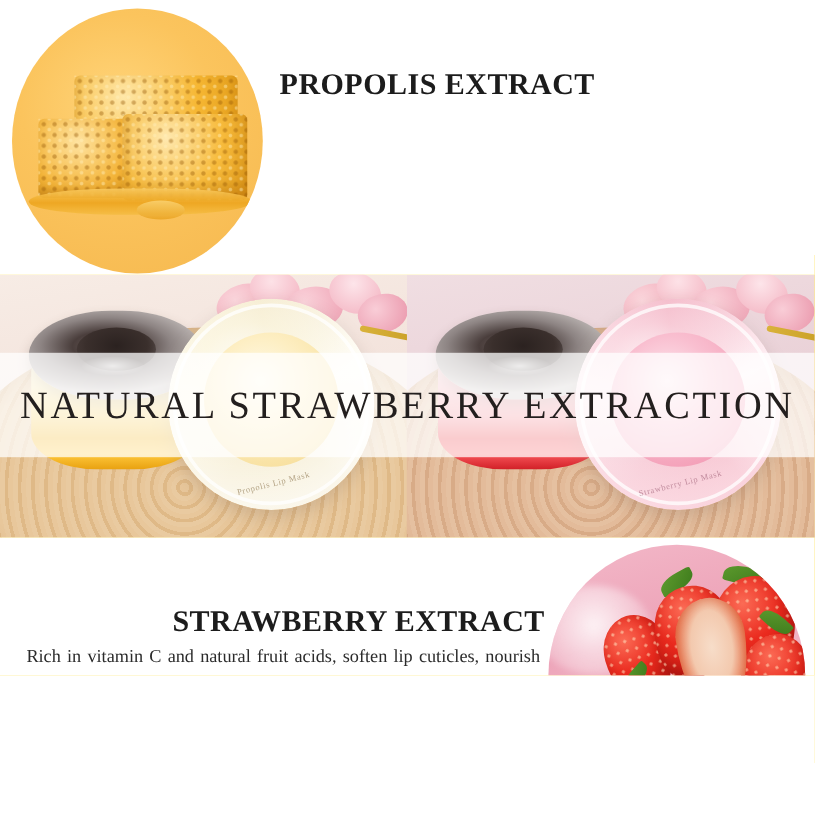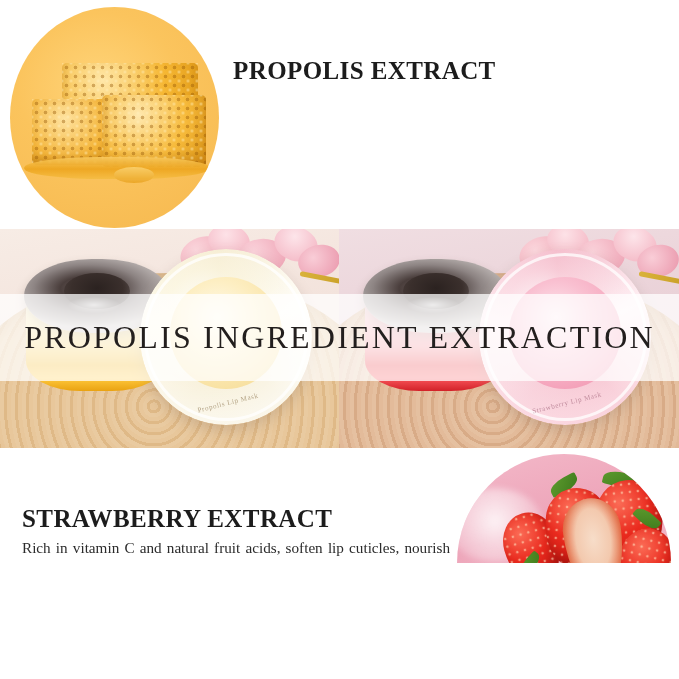--- a/index.html
+++ b/index.html
@@ -330,20 +330,21 @@
     background: #ffffff;
   }
   .straw-text {
     position: absolute;
     left: 22px; top: 56px;
     width: 432px;
   }
   .heading-straw {
     font-size: 25px;
     line-height: 30px;
+    text-align: right;
   }
   .straw-body {
     width: 428px;
   }
   .straw-circle {
     position: absolute;
     left: 457px; top: 6px;
     width: 214px; height: 218px;
     border-radius: 50%;
     overflow: hidden;
@@ -490,21 +491,21 @@
 
       <div class="jar-open">
         <div class="jo-glass jo-glass-p"></div>
         <div class="jo-balm jo-balm-p"></div>
         <div class="jo-rim"></div>
         <div class="jo-label jo-label-p">Strawberry Lip Mask</div>
       </div>
     </div>
 
     <div class="band"></div>
-    <div class="band-text">PROPOLIS INGREDIENT EXTRACTION</div>
+    <div class="band-text">NATURAL STRAWBERRY EXTRACTION</div>
 
   </div>
 
   <div class="section-straw">
 
     <div class="straw-text">
       <h2 class="heading heading-straw">STRAWBERRY EXTRACT</h2>
       <p class="body-copy straw-body">Rich in vitamin C and natural fruit acids, soften lip cuticles, nourish and make lips softer, moisturized and shiny.</p>
     </div>
 

